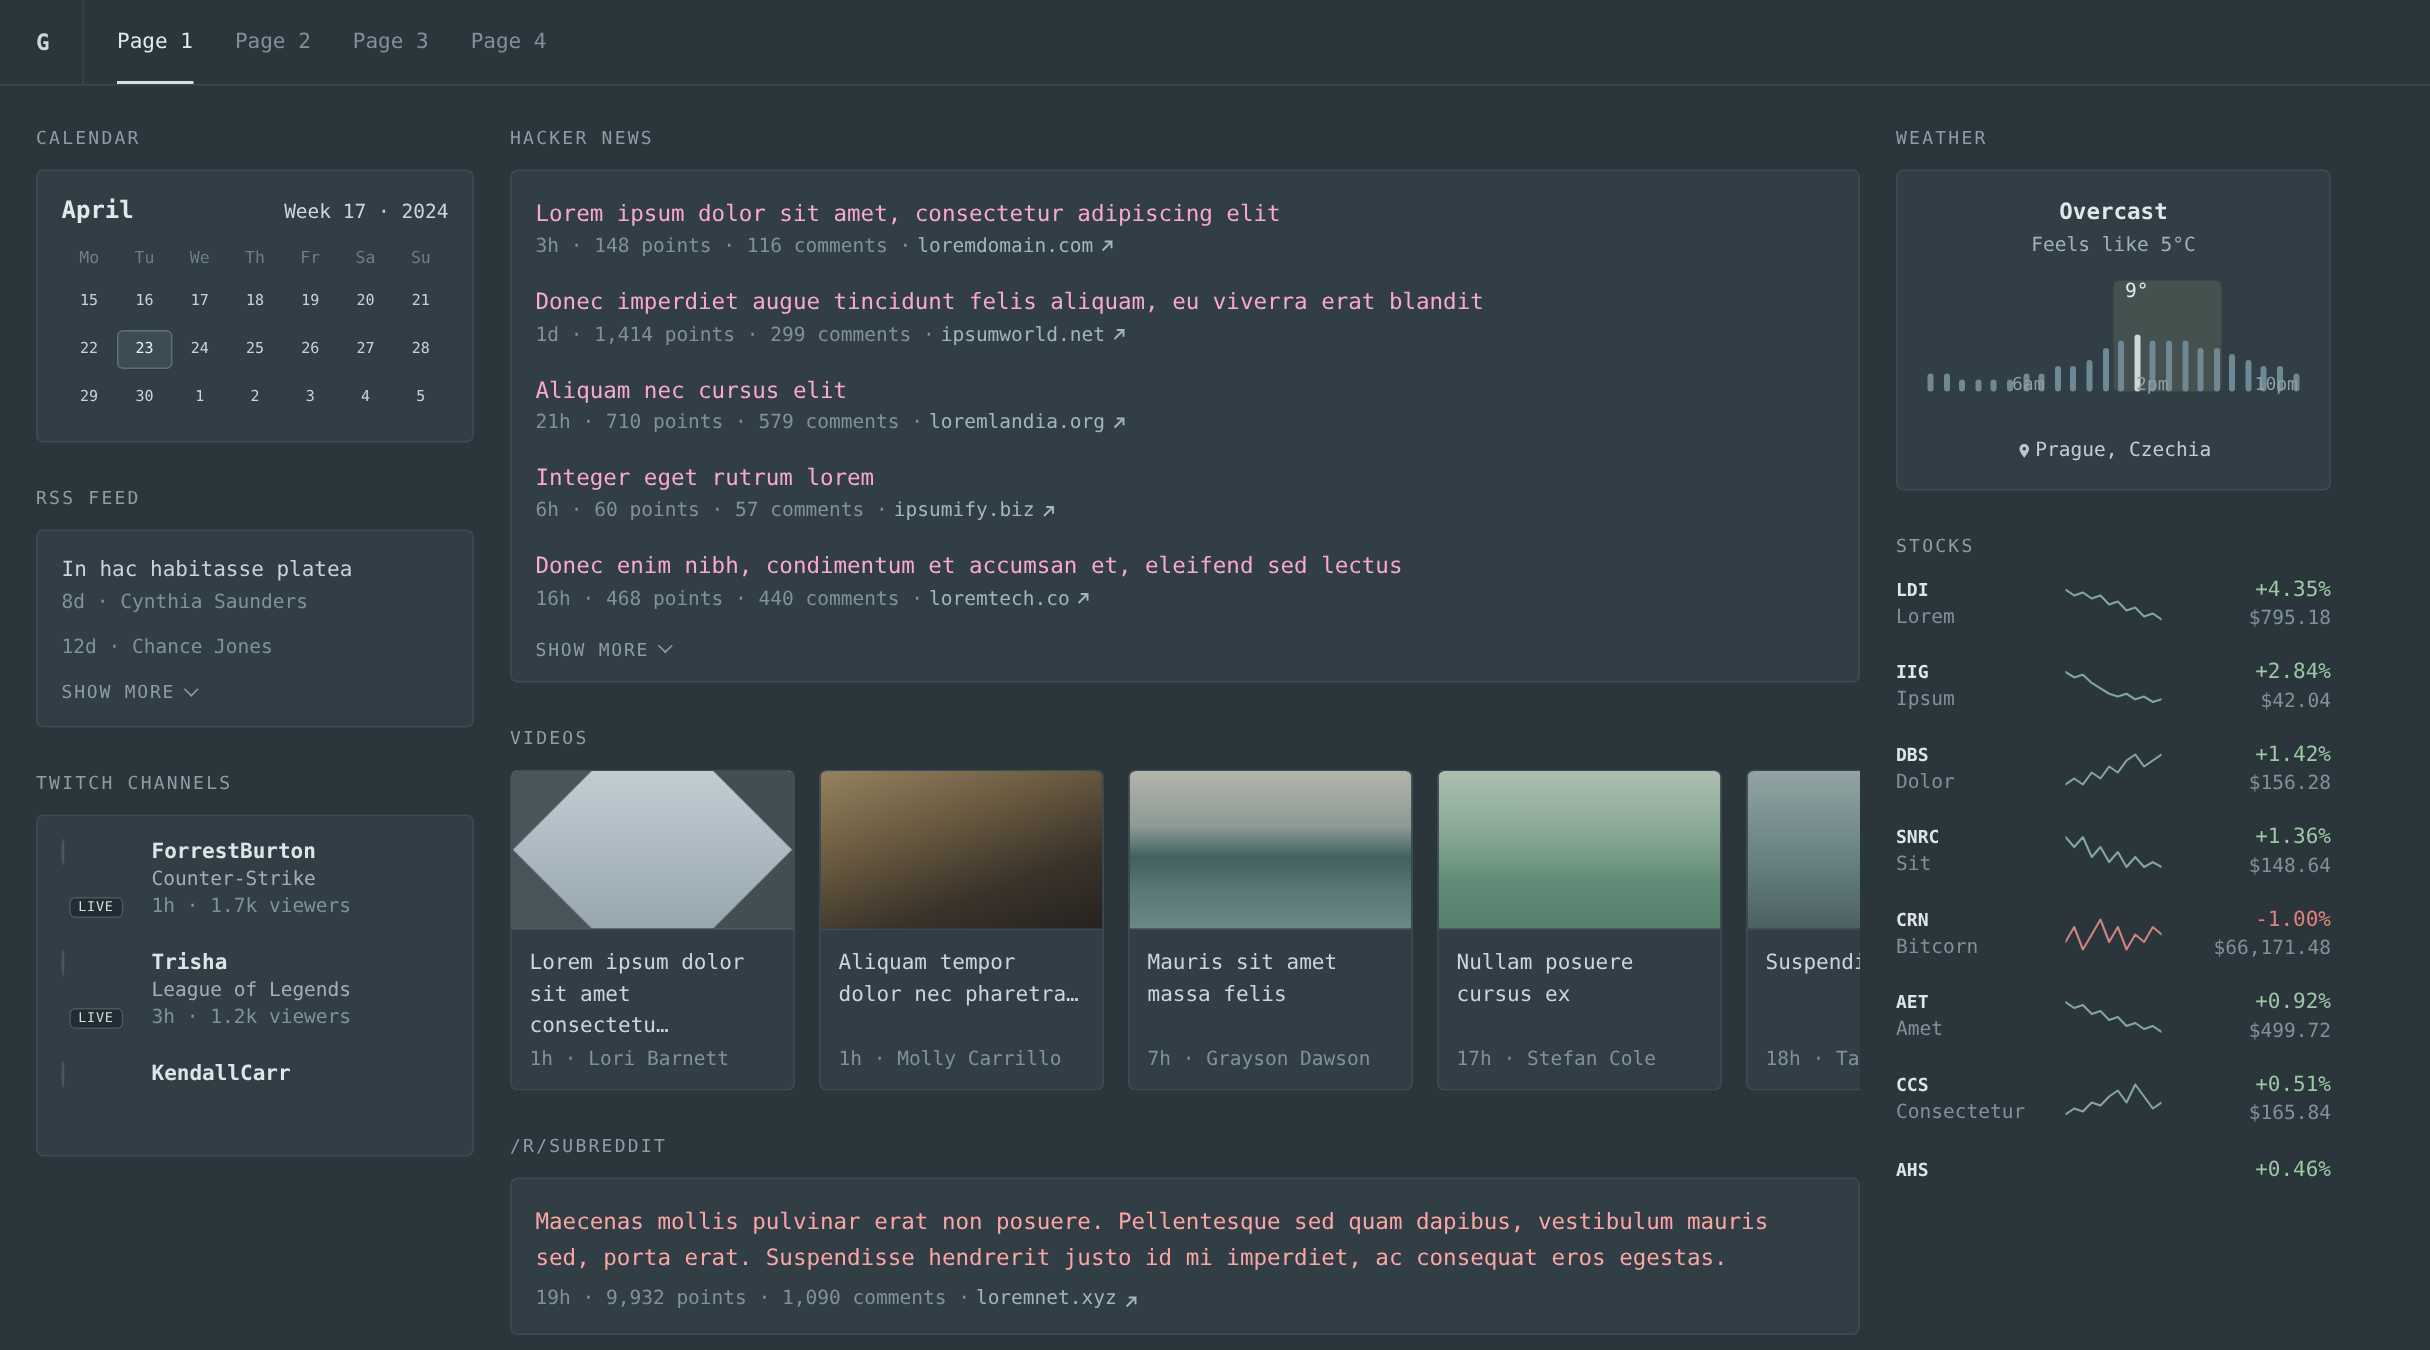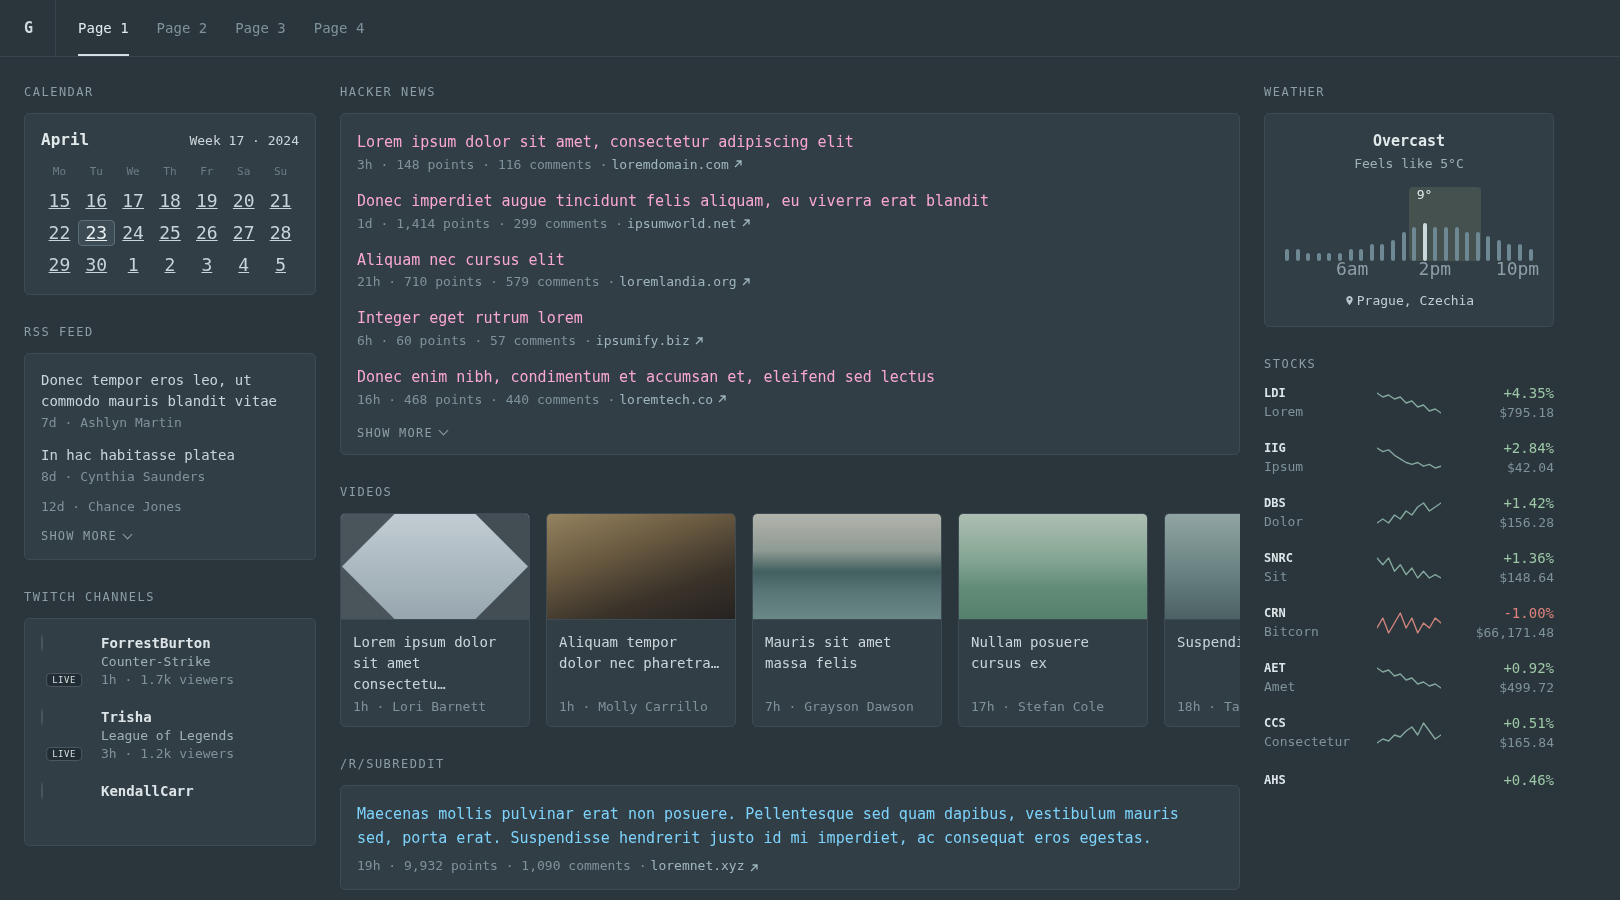--- a/index.html
+++ b/index.html
@@ -28,21 +28,21 @@
   .sec-title { font-size:12px; font-weight:normal; letter-spacing:1.5px; color:#8d9ea6; margin-bottom:14px; }
   .card { background:#323e45; border:1px solid #3f4b52; border-radius:5px; }
 
   
   .cal-card { padding:16px; }
   .cal-head { display:flex; justify-content:space-between; align-items:baseline; margin-bottom:16px; }
   .cal-month { font-size:16px; font-weight:bold; color:#e0e8ea; }
   .cal-week { font-size:13px; color:#cdd7db; }
   .cal-grid { display:grid; grid-template-columns:repeat(7,1fr); row-gap:6px; text-align:center; align-items:center; }
   .cal-dow { font-size:11px; color:#6c7e86; padding-bottom:4px; }
-  .cal-day { font-size:18px; color:#c9d4d9; height:26px; line-height:26px; border-radius:4px;text-decoration:underline; }
+  .cal-day { font-size:10px; color:#c9d4d9; height:26px; line-height:26px; border-radius:4px; }
   .cal-day.selected { background:#3d4c54; border:1px solid #5c6f79; color:#eaf0f2; line-height:24px; }
 
   
   .list-card { padding:16px; }
   .rss-item { display:block; margin-bottom:15px; }
   .rss-title { font-size:14px; line-height:1.5; color:#c9d4d9; }
   .rss-meta { font-size:13px; color:#7f929a; margin-top:3px; }
   .show-more { display:flex; align-items:center; gap:7px; font-size:12px; letter-spacing:1.2px;
                color:#8d9ea6; margin-top:4px; cursor:pointer; background:none; border:none;
                font-family:inherit; }
@@ -86,37 +86,37 @@
   .vt-1 { background:linear-gradient(160deg, #94825f 0%, #6b5b41 35%, #3a332a 70%, #262220 100%); }
   .vt-2 { background:linear-gradient(180deg, #b2b4ab 0%, #8e9a94 35%, #41605f 55%, #587776 75%, #6a8886 100%); }
   .vt-3 { background:linear-gradient(180deg, #aebfb2 0%, #82a491 45%, #628c77 70%, #55806c 100%); }
   .vt-4 { background:linear-gradient(180deg, #90a4a3 0%, #6d8585 50%, #4b6163 100%); }
   .vbody { padding:12px; display:flex; flex-direction:column; flex:1; }
   .vtitle { font-size:14px; line-height:1.5; color:#ccd6da; }
   .vmeta { font-size:13px; color:#7f929a; margin-top:auto; }
 
   
   .sub-card { padding:16px; }
-  .sub-text { font-size:15px; line-height:1.6; color:#7dd3fc; }
+  .sub-text { font-size:15px; line-height:1.6; color:#fca5a5; }
   .sub-meta { font-size:13px; color:#7f929a; margin-top:8px; display:flex; align-items:flex-end; gap:4px; }
 
   
   .wx-card { padding:18px 16px; text-align:center; }
   .wx-cond { font-size:15px; font-weight:bold; color:#e0e8ea; }
   .wx-feels { font-size:13px; color:#9fb0b7; margin-top:6px; }
   .wx-chart { position:relative; height:92px; margin:16px 4px 0 4px; }
   .wx-highlight { position:absolute; top:0; bottom:18px; background:rgba(190,205,140,0.13);
                   border-radius:4px; }
   .wx-peak { position:absolute; top:0; transform:translateX(-50%); font-size:13px; color:#e0e8ea; }
   .wx-bars { position:absolute; left:0; right:0; bottom:18px; height:46px;
              display:flex; justify-content:space-between; align-items:flex-end; }
   .wbar { width:4px; border-radius:2px; background:#6e8894; }
   .wbar.max { background:#cbd8dc; }
   .wx-times { position:absolute; left:0; right:0; bottom:0; height:16px; }
-  .wx-times span { position:absolute; transform:translateX(-50%); font-size:18px; color:#8d9ea6; bottom:0;margin-top:16px; }
+  .wx-times span { position:absolute; transform:translateX(-50%); font-size:12px; color:#8d9ea6; bottom:16px;margin-top:16px; }
   .wx-loc { display:flex; align-items:center; justify-content:center; gap:2px;
             margin-top:14px; font-size:13px; color:#c2ced3; }
   .pin-icon { color:#b9c6cc; }
 
   
   .stock-row { display:flex; align-items:center; margin-bottom:20px; }
   .stock-left { flex:1; }
   .stock-sym { font-size:12px; font-weight:bold; color:#dde5e8; }
   .stock-name { font-size:13px; color:#7f929a; margin-top:4px; }
   .spark { width:64px; height:24px; color:#84a79c; flex-shrink:0; }
@@ -180,24 +180,20 @@
           <span class="cal-day">3</span>
           <span class="cal-day">4</span>
           <span class="cal-day">5</span>
         </div>
       </div>
     </section>
 
     <section class="widget">
       <h2 class="sec-title">RSS FEED</h2>
       <div class="card list-card">
-        <a class="rss-item">
-          <div class="rss-title">Donec tempor eros leo, ut commodo mauris blandit vitae</div>
-          <div class="rss-meta">7d · Ashlyn Martin</div>
-        </a>
         <a class="rss-item">
           <div class="rss-title">In hac habitasse platea</div>
           <div class="rss-meta">8d · Cynthia Saunders</div>
         </a>
         <a class="rss-item">
           <div class="rss-meta">12d · Chance Jones</div>
         </a>
         <button class="show-more">
           <span>SHOW MORE</span>
           <span class="chevron"></span>

